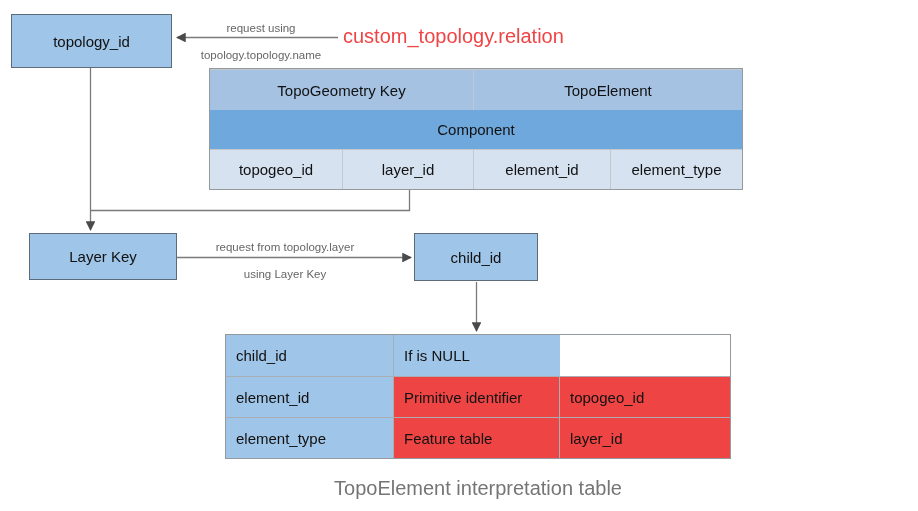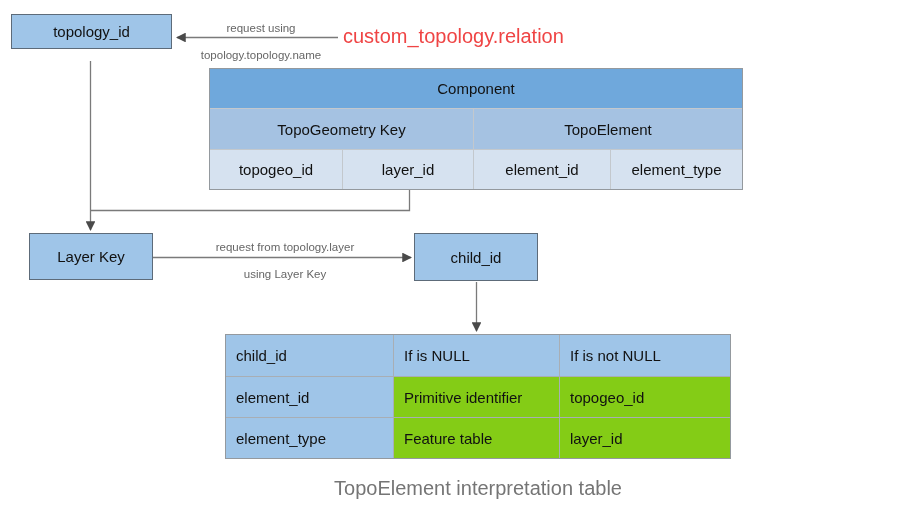--- a/index.html
+++ b/index.html
@@ -25,22 +25,22 @@
     position: absolute;
     background: #9fc5e8;
     border: 1.5px solid #5d6b79;
     display: flex;
     align-items: center;
     justify-content: center;
     font-size: 15px;
     color: #111111;
     box-sizing: border-box;
   }
-  .box-topology { left: 11px; top: 14px; width: 161px; height: 35px; }
-  .box-layerkey { left: 29px; top: 233px; width: 124px; height: 47px; }
+  .box-topology { left: 11px; top: 14px; width: 161px; height: 54px; }
+  .box-layerkey { left: 29px; top: 233px; width: 148px; height: 47px; }
   .box-childid  { left: 414px; top: 233px; width: 124px; height: 48px; }
 
   .arrow-label {
     position: absolute;
     font-size: 11.5px;
     line-height: 13px;
     color: #666666;
     text-align: center;
     display: flex;
     flex-direction: column;
@@ -106,21 +106,21 @@
   .irow { display: flex; }
   .icell {
     display: flex;
     align-items: center;
     padding-left: 10px;
     font-size: 15px;
     color: #111111;
     box-sizing: border-box;
     height: 41px;
     border-right: 1px solid #a8aeb4;
-    background: #84cc16;
+    background: #ef4444;
   }
   .icell:last-child { border-right: none; }
   .irow + .irow .icell { border-top: 1px solid #a8aeb4; }
   .icell-1 { width: 168px; }
   .icell-2 { width: 166px; }
   .icell-3 { width: 170px; }
   .irow-header .icell, .icell-keycol { background: #9fc5e8; }
 </style>
 </head>
 <body>
@@ -145,26 +145,26 @@
   </div>
 
   <div class="arrow-label label-request-using">
     <div>request using</div>
     <div>topology.topology.name</div>
   </div>
 
   <div class="diagram-title">custom_topology.relation</div>
 
   <div class="ctable">
-    <div class="crow crow-header">
-      <div class="ccell">Component</div>
-    </div>
     <div class="crow crow-sub">
       <div class="ccell csub-left">TopoGeometry Key</div>
       <div class="ccell csub-right">TopoElement</div>
+    </div>
+    <div class="crow crow-header">
+      <div class="ccell">Component</div>
     </div>
     <div class="crow crow-vals">
       <div class="ccell cval-1">topogeo_id</div>
       <div class="ccell cval-2">layer_id</div>
       <div class="ccell cval-3">element_id</div>
       <div class="ccell cval-4">element_type</div>
     </div>
   </div>
 
   <div class="box box-layerkey">
@@ -177,21 +177,20 @@
   </div>
 
   <div class="box box-childid">
     <span>child_id</span>
   </div>
 
   <div class="itable">
     <div class="irow irow-header">
       <div class="icell icell-1">child_id</div>
       <div class="icell icell-2">If is NULL</div>
-      <div class="icell icell-3">If is not NULL</div>
     </div>
     <div class="irow">
       <div class="icell icell-1 icell-keycol">element_id</div>
       <div class="icell icell-2">Primitive identifier</div>
       <div class="icell icell-3">topogeo_id</div>
     </div>
     <div class="irow">
       <div class="icell icell-1 icell-keycol">element_type</div>
       <div class="icell icell-2">Feature table</div>
       <div class="icell icell-3">layer_id</div>

